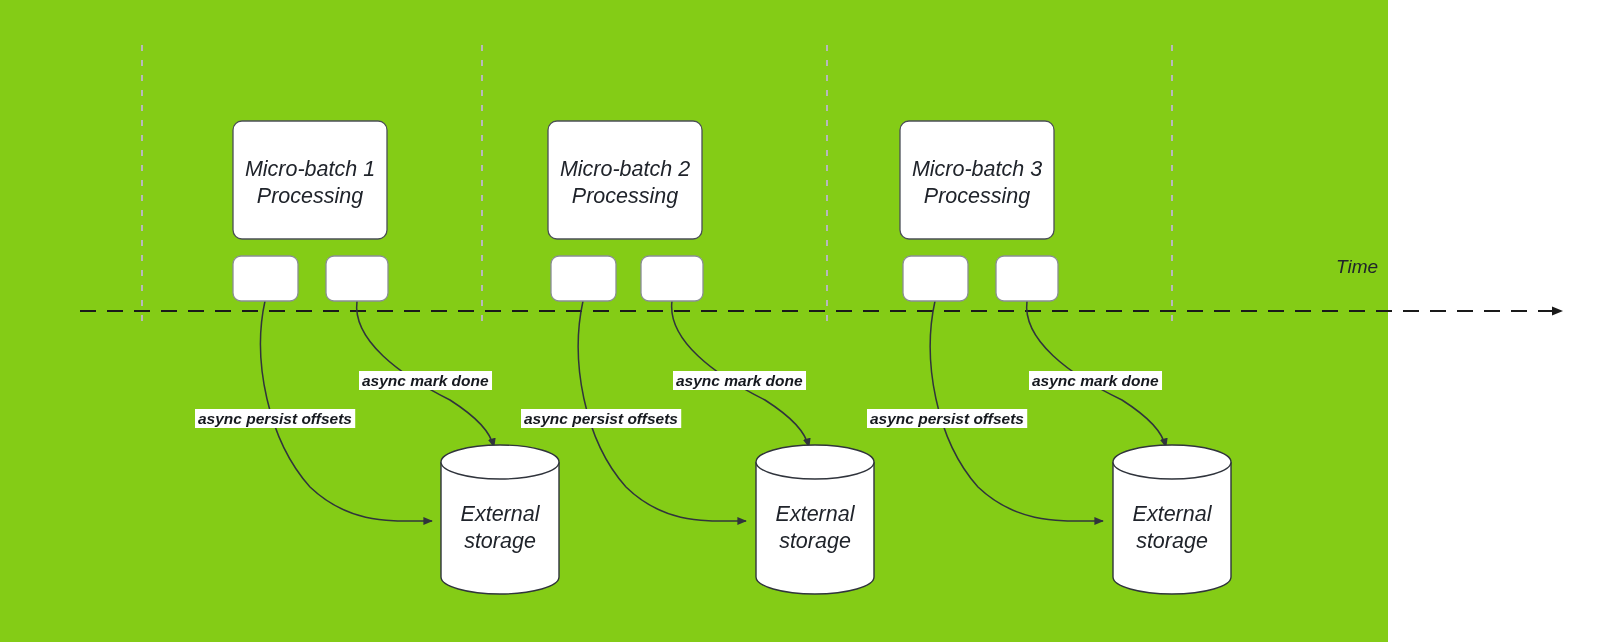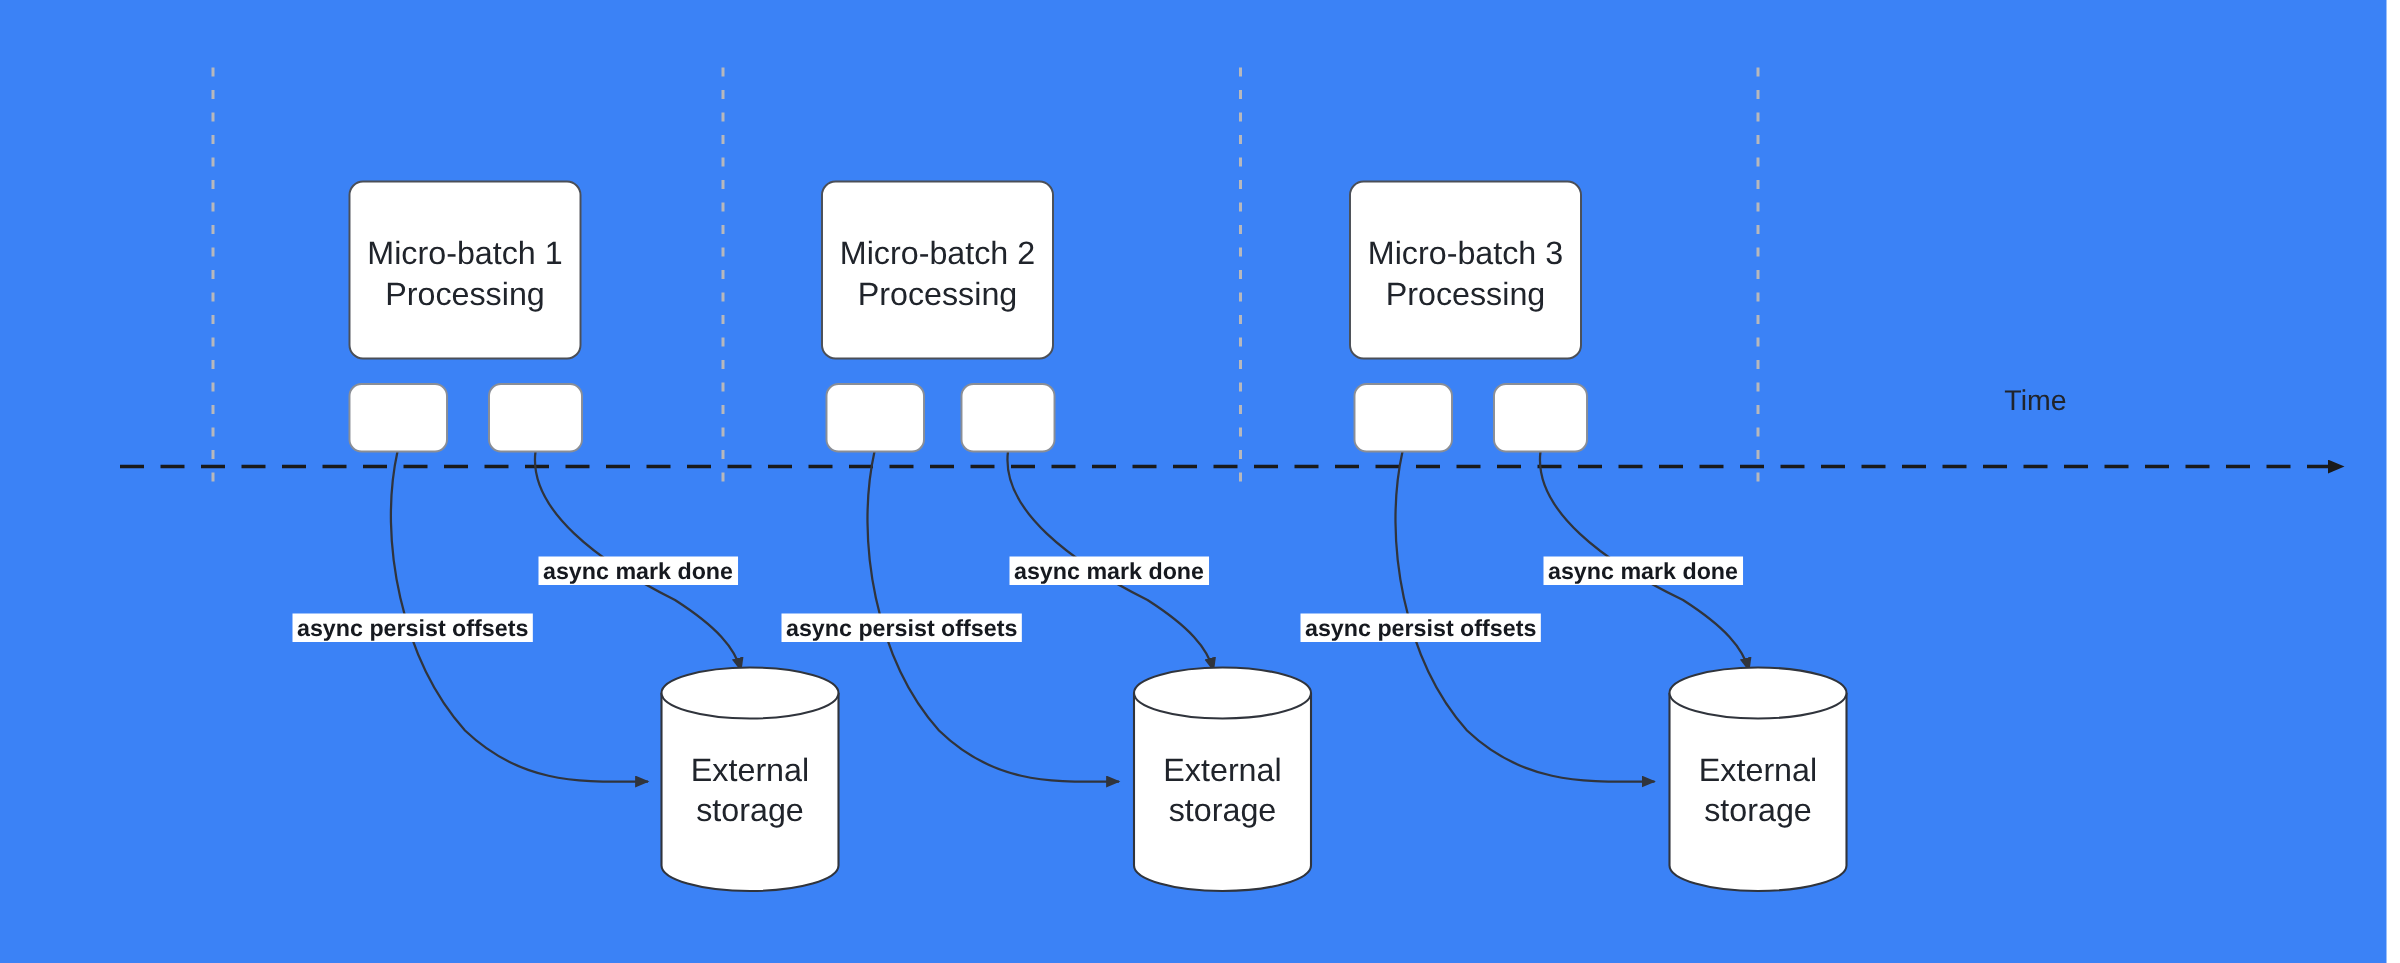--- a/index.html
+++ b/index.html
@@ -8,23 +8,24 @@
     background: #ffffff;
   }
   body {
     width: 1600px;
     height: 642px;
     font-family: "Liberation Sans", sans-serif;
     overflow: hidden;
   }
   #canvas-root {
     position: relative;
-    width: 1591px;
+    width: 1388px;
     height: 642px;
-    background: #3b82f6;
+    background: #84cc16;
+    font-style: italic;
   }
   svg.diagram {
     position: absolute;
     left: 0;
     top: 0;
     width: 1600px;
     height: 642px;
     display: block;
   }
   .box-shape {

